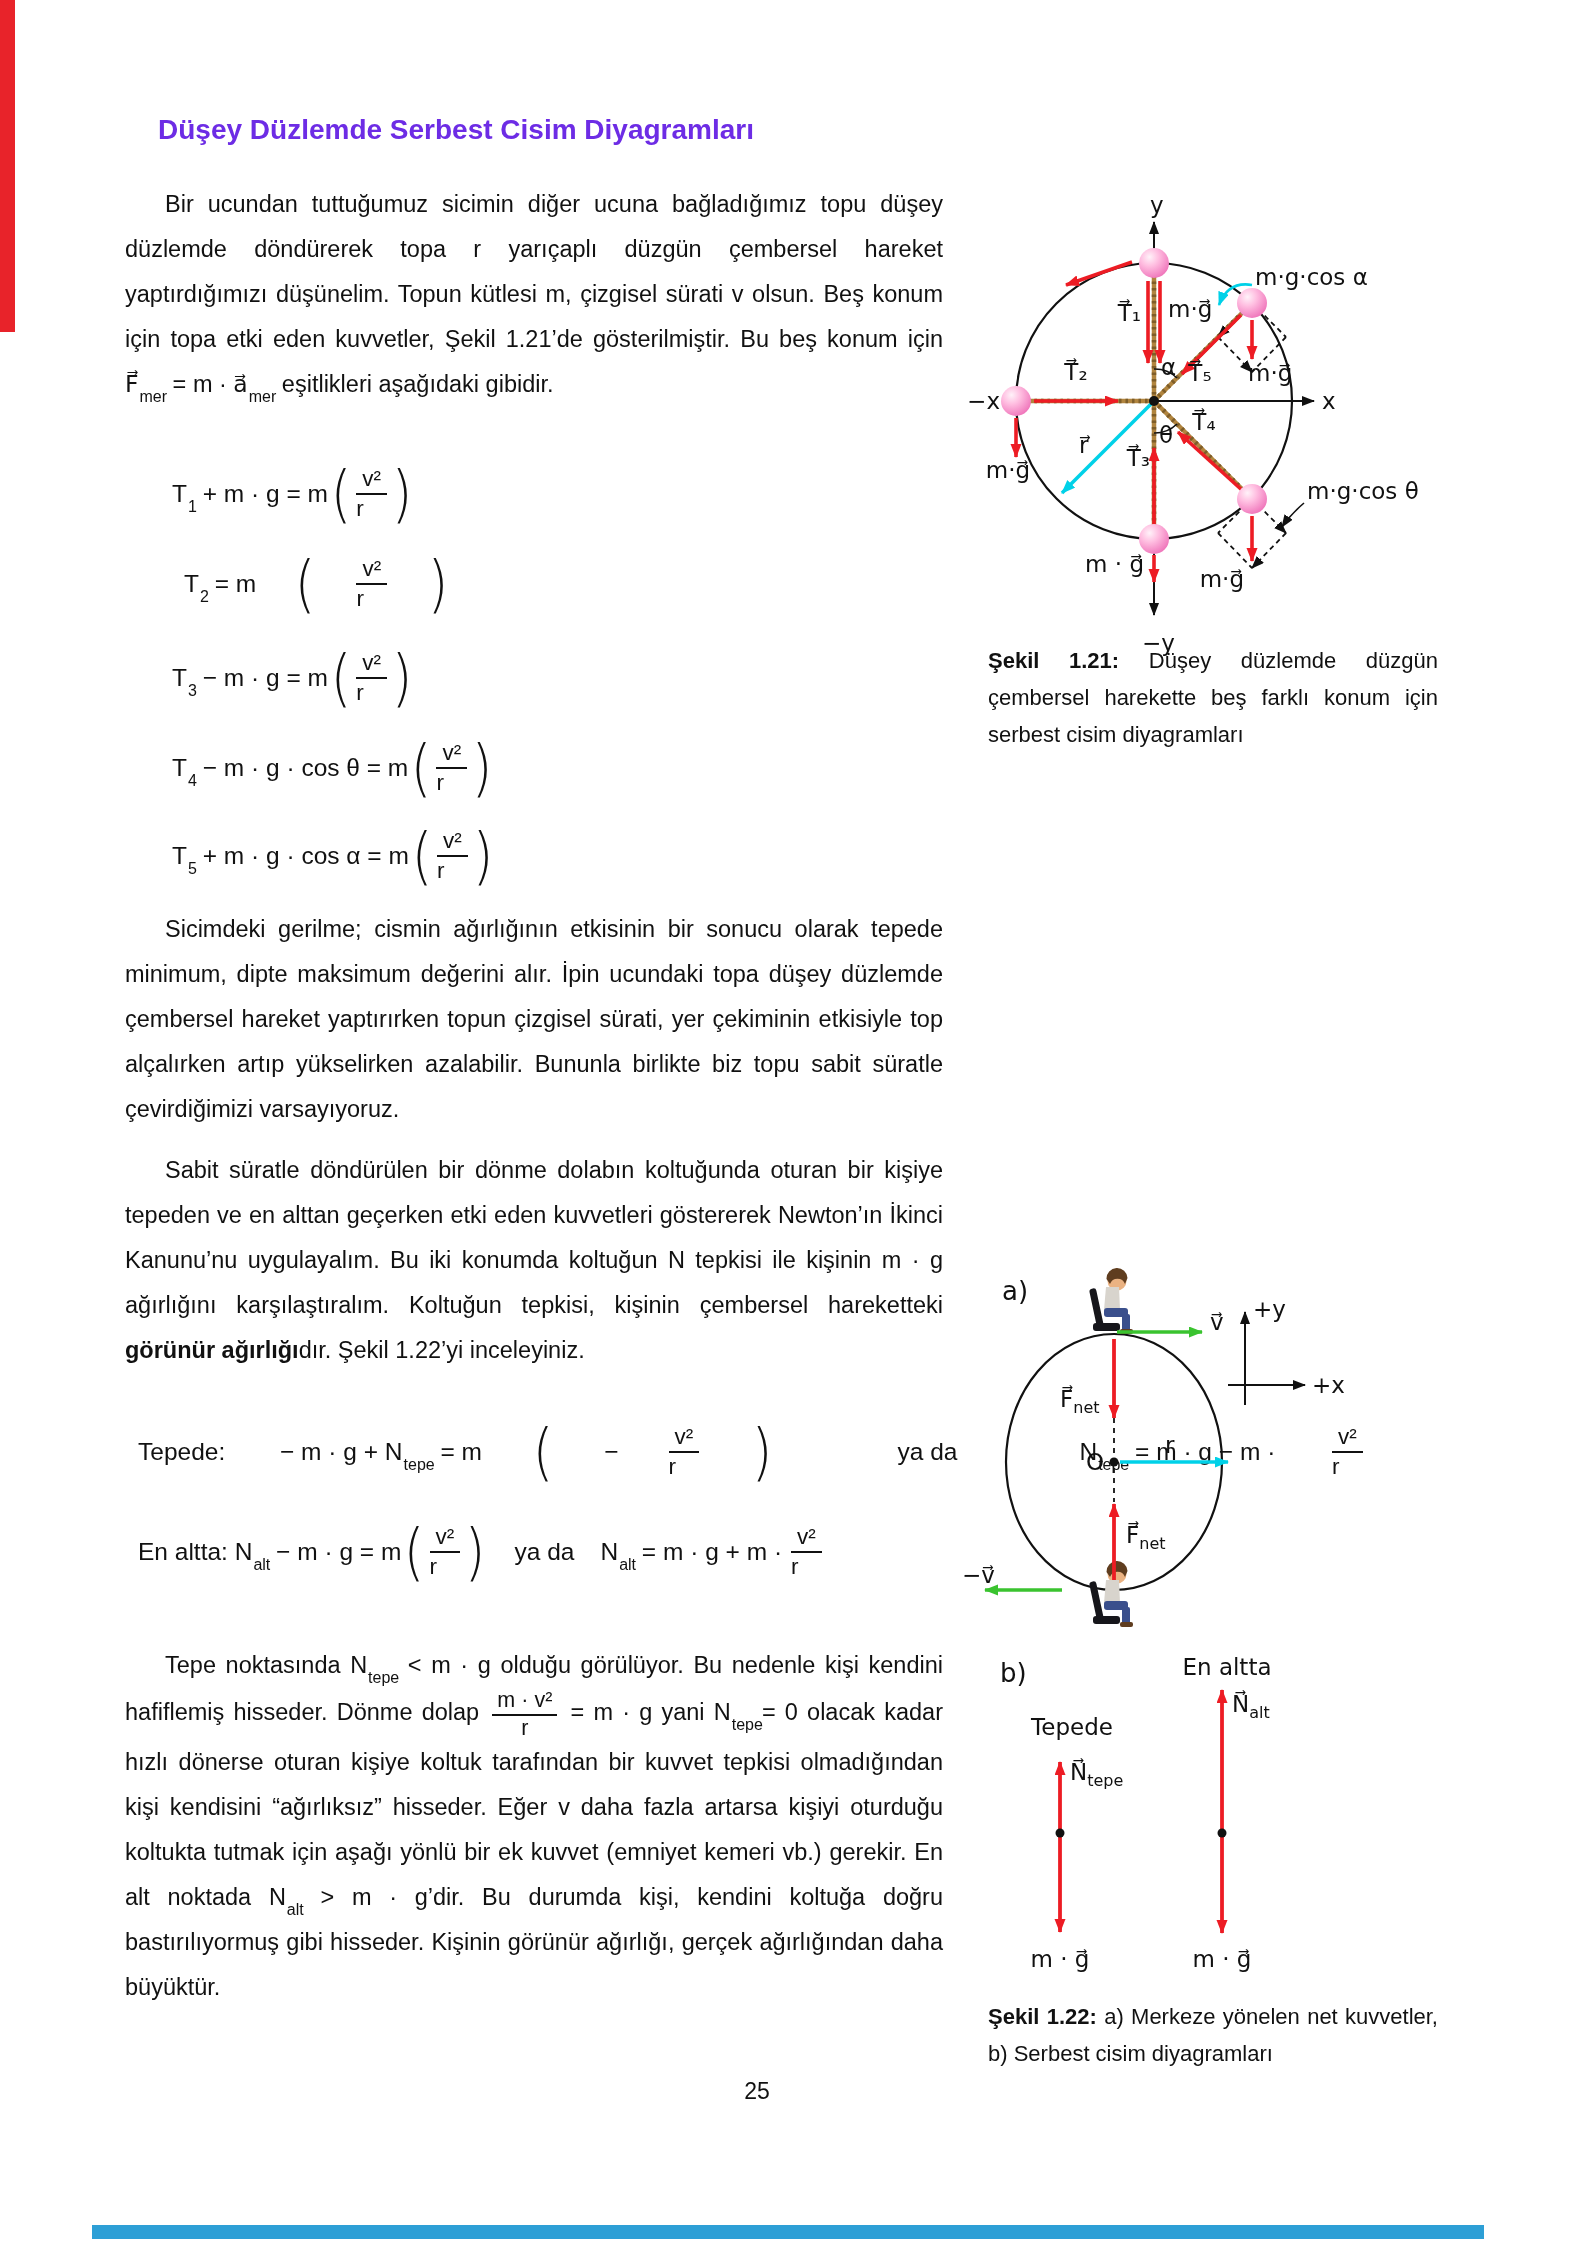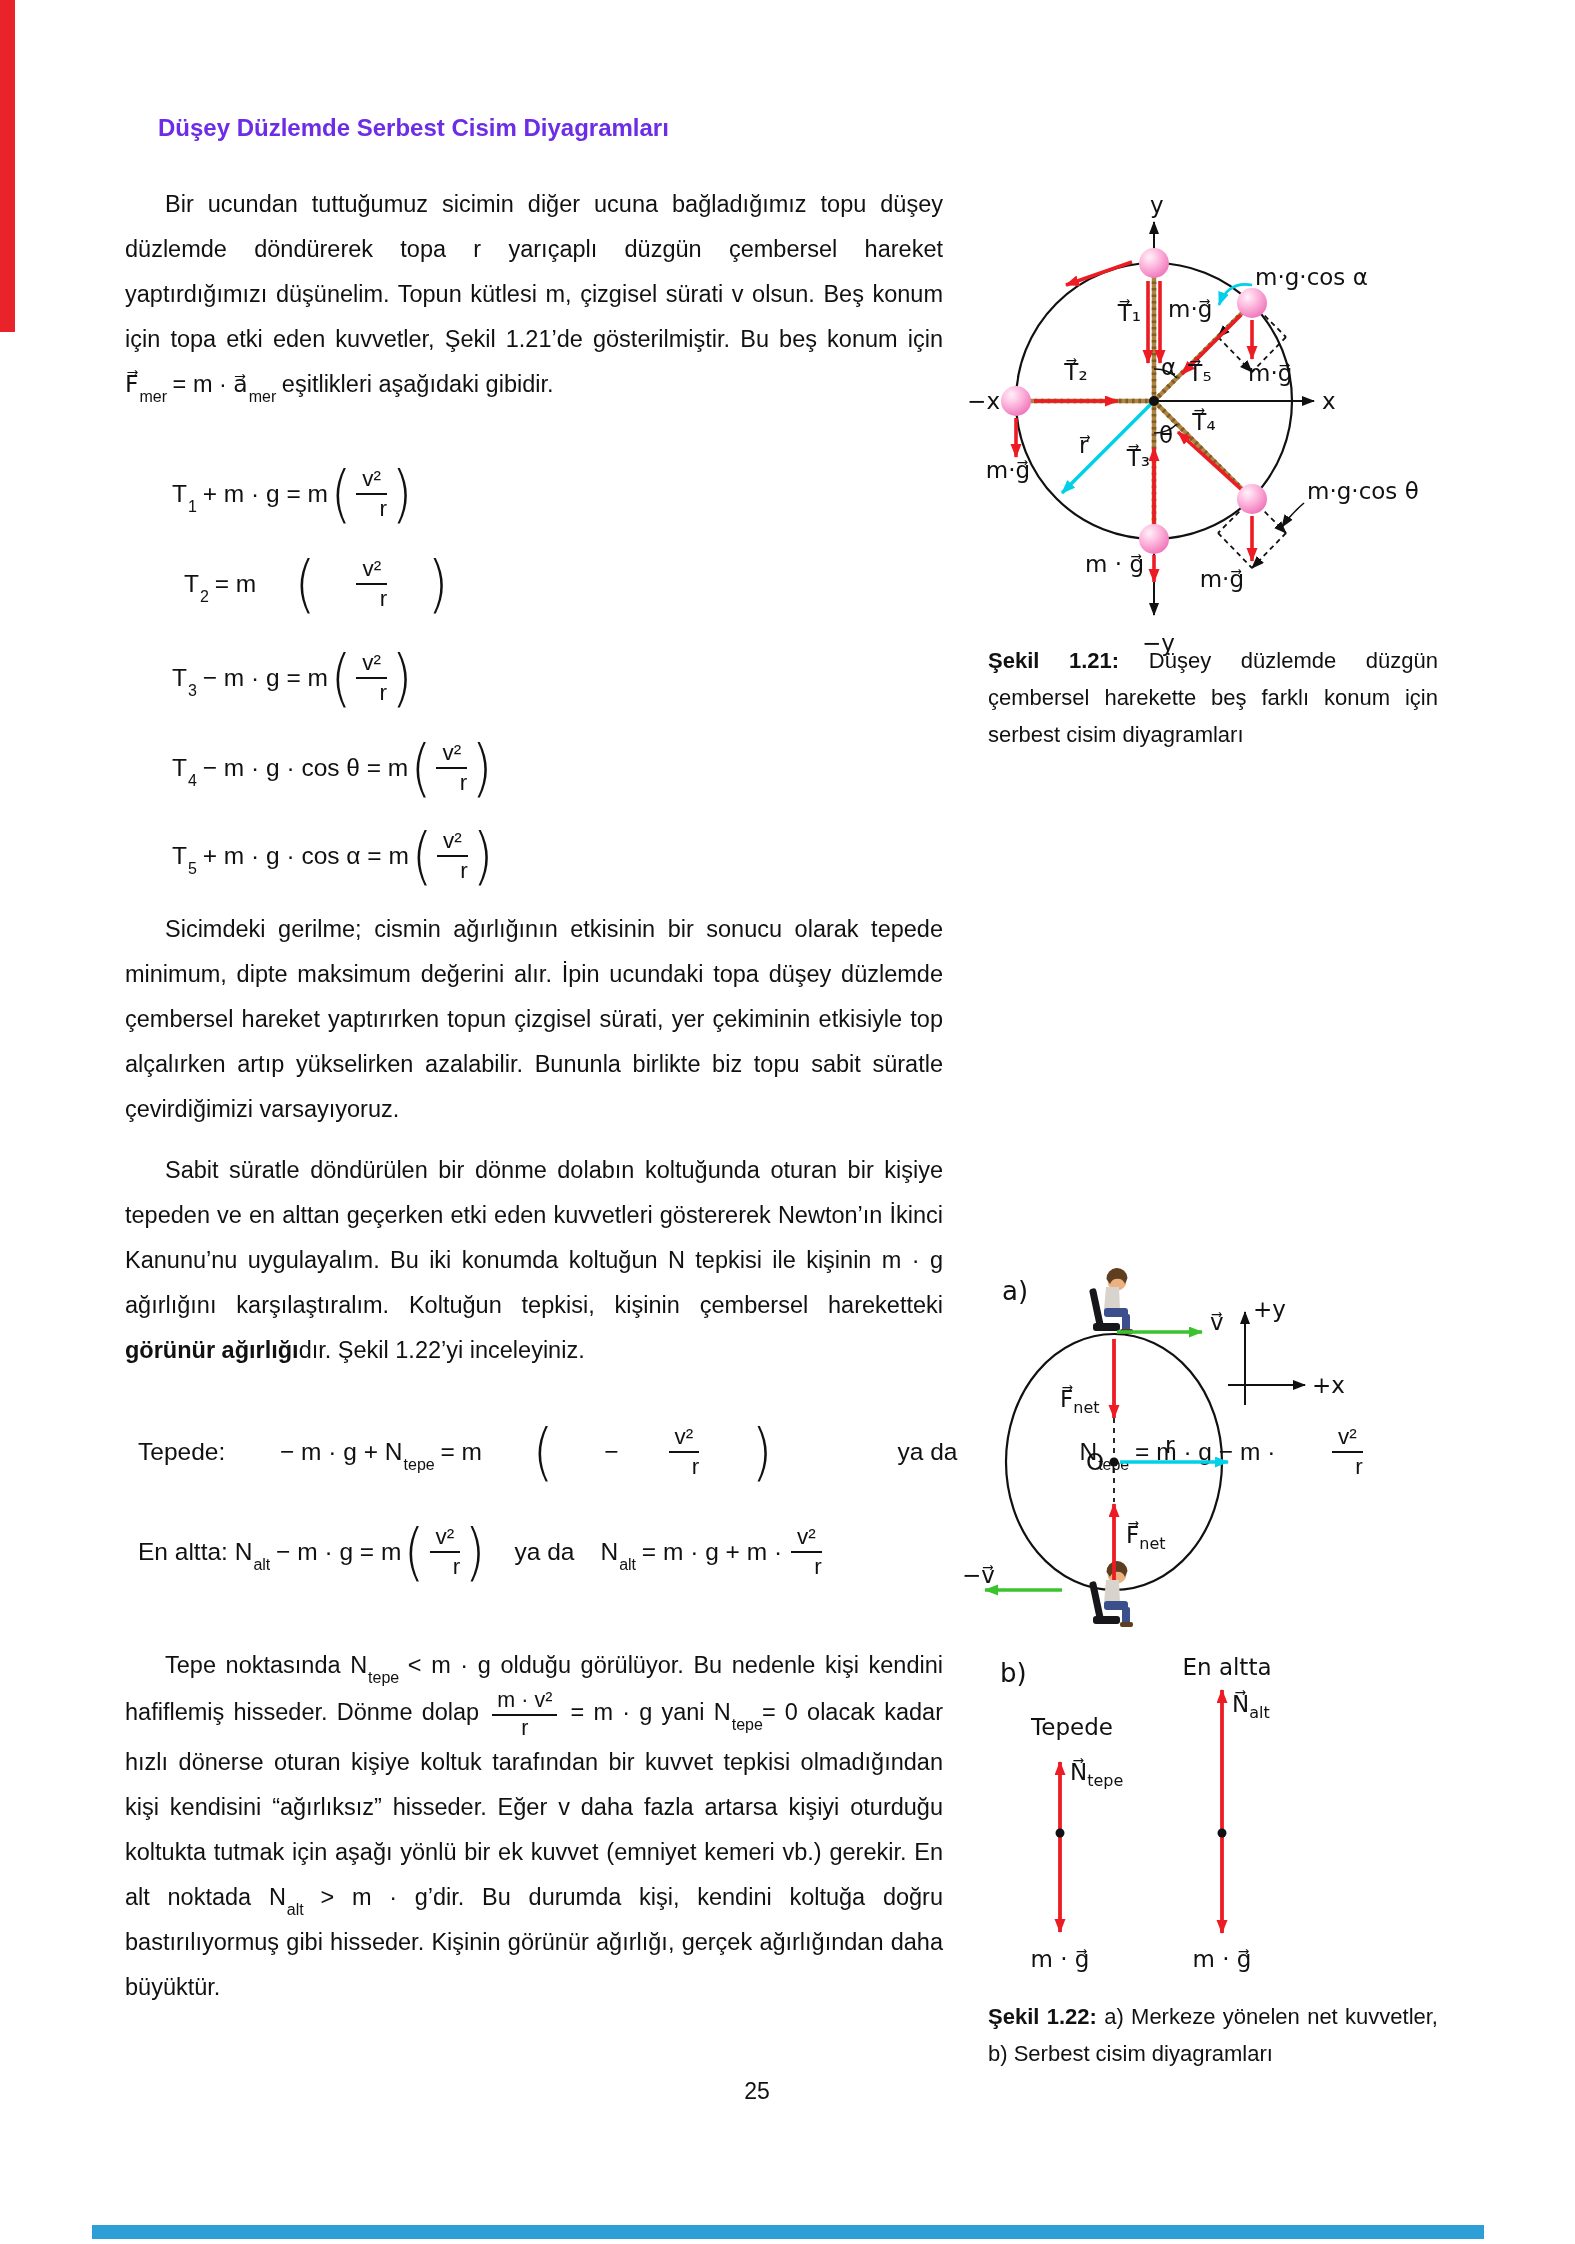--- a/index.html
+++ b/index.html
@@ -1,24 +1,24 @@
 <!DOCTYPE html>
 <html><head>
 <meta charset="utf-8">
 <style>
   html,body{margin:0;padding:0;}
   body{width:1575px;height:2244px;position:relative;background:#ffffff;
        font-family:"Liberation Sans",sans-serif;color:#111;}
   .abs{position:absolute;}
-  .title{font-size:24px;font-weight:bold;}
+  .title{font-size:28px;font-weight:bold;}
   .para{font-size:23.5px;line-height:45px;text-align:justify;width:818px;text-indent:40px;}
   .vec{font-family:"DejaVu Sans",sans-serif;}
   sub.ssub{font-size:16px;line-height:0;position:relative;top:4px;left:1px;}
   .eqrow{display:flex;align-items:center;font-size:24.5px;white-space:pre;}
-  .frac{display:inline-flex;flex-direction:column;align-items:flex-end;
+  .frac{display:inline-flex;flex-direction:column;align-items:flex-start;
         font-size:22.5px;line-height:1.15;vertical-align:middle;margin:0 2px;}
   .frac .num{padding:0 6px 1px 6px;border-bottom:2px solid #111;}
   .frac .den{padding-top:1px;}
   .paren{font-size:62px;font-weight:300;line-height:0.9;font-family:"DejaVu Sans",sans-serif;
          transform:scaleX(.85);margin:0 1px;}
   .ifrac{display:inline-flex;flex-direction:column;align-items:center;font-size:21.5px;
          line-height:1.15;vertical-align:middle;margin:0 4px;text-indent:0;justify-content:flex-end;}
   .ifrac .num{padding:0 5px 1px 5px;border-bottom:2px solid #111;}
   .caption{font-size:22px;line-height:37px;width:450px;text-align:justify;}
   .caption b{font-weight:bold;}

